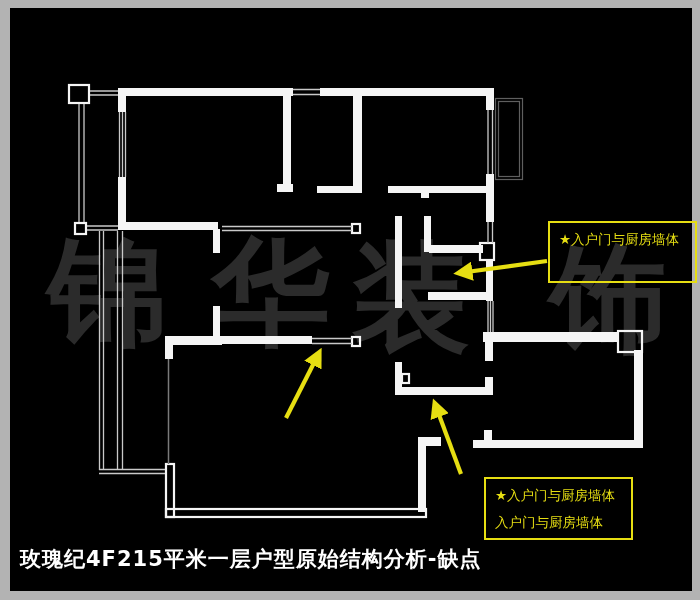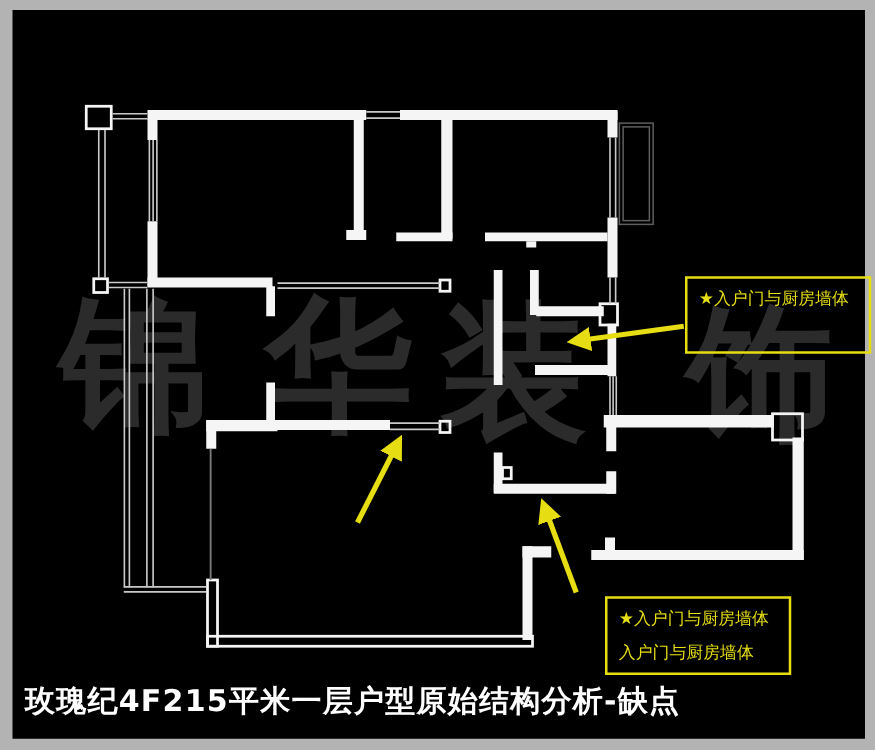--- a/index.html
+++ b/index.html
@@ -26,21 +26,21 @@
   #plan .a{fill:none;stroke:var(--accent);stroke-width:4.2;}
   #plan .ah{fill:var(--accent);}
   .note{position:absolute;z-index:3;border:2px solid var(--accent);color:var(--accent);
         font-size:13.5px;line-height:27px;padding:3px 9px 0 9px;white-space:nowrap;
         background:transparent;}
   .note div{display:block;}
   #note-storage{left:548px;top:221px;width:127px;height:55px;}
   #note-dining{left:200px;top:423px;width:174px;height:61px;}
   #note-entry{left:484px;top:477px;width:127px;height:56px;}
   #title{position:absolute;left:20px;top:545px;z-index:3;color:var(--title);
-         font-size:24px;font-weight:bold;letter-spacing:1px;}
+         font-size:21px;font-weight:bold;letter-spacing:1px;}
 </style>
 </head>
 <body>
 
 <div id="stage">
 
   <div class="frame f-top"></div>
   <div class="frame f-bottom"></div>
   <div class="frame f-left"></div>
   <div class="frame f-right"></div>

